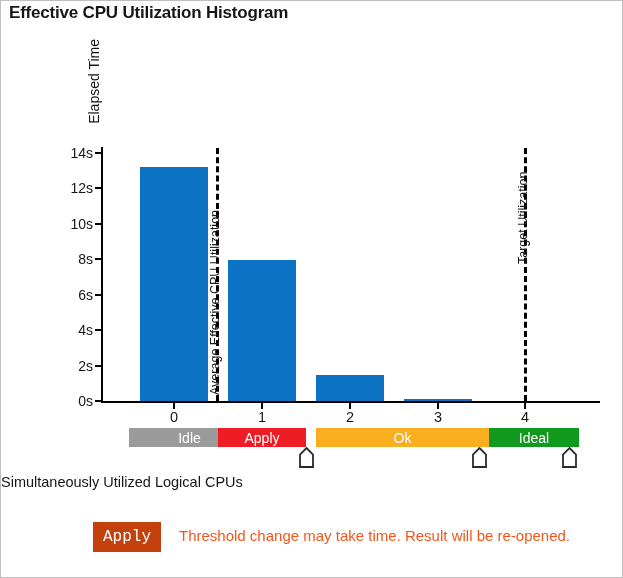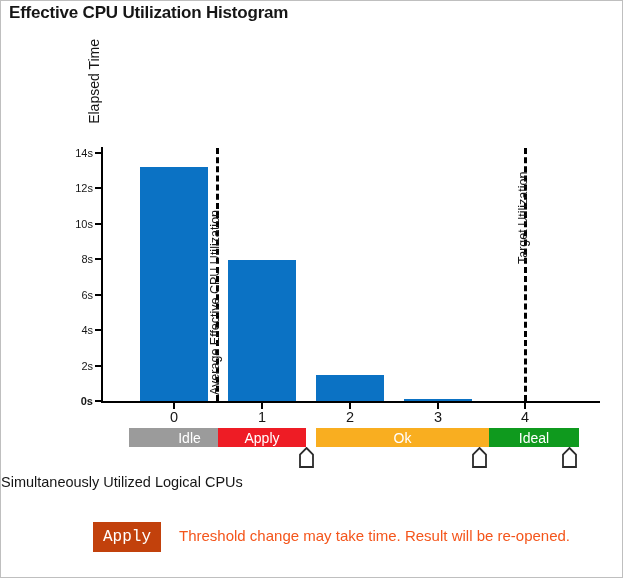--- a/index.html
+++ b/index.html
@@ -45,21 +45,21 @@
   #plot {
     position: absolute;
     left: 0;
     top: 0;
     width: 623px;
     height: 578px;
   }
 
   .ytick-label {
     position: absolute;
-    font-size: 11px;
+    font-size: 14px;
     color: #161616;
     text-align: right;
     width: 40px;
     transform: translateY(-50%);
   }
   .ytick-mark {
     position: absolute;
     width: 6px;
     height: 2px;
     background: #000000;
@@ -209,21 +209,21 @@
     <div class="ytick-label" style="left:52px; top:223px;">10s</div>
     <div class="ytick-mark" style="left:94px; top:223px;"></div>
     <div class="ytick-label" style="left:52px; top:258px;">8s</div>
     <div class="ytick-mark" style="left:94px; top:258px;"></div>
     <div class="ytick-label" style="left:52px; top:294px;">6s</div>
     <div class="ytick-mark" style="left:94px; top:294px;"></div>
     <div class="ytick-label" style="left:52px; top:329px;">4s</div>
     <div class="ytick-mark" style="left:94px; top:329px;"></div>
     <div class="ytick-label" style="left:52px; top:365px;">2s</div>
     <div class="ytick-mark" style="left:94px; top:365px;"></div>
-    <div class="ytick-label" style="left:52px; top:400px;font-weight:bold;">0s</div>
+    <div class="ytick-label" style="left:52px; top:400px;">0s</div>
     <div class="ytick-mark" style="left:94px; top:400px;"></div>
 
     <div class="bar" style="left:139px; top:166px;  width:68px; height:234px;"></div>
     <div class="bar" style="left:227px; top:259px;  width:68px; height:141px;"></div>
     <div class="bar" style="left:315px; top:374px;  width:68px; height:26px;"></div>
     <div class="bar" style="left:403px; top:398px;  width:68px; height:2px;"></div>
 
     <div id="xaxis-line"></div>
 
     <div class="xtick-mark" style="left:172px;"></div>

